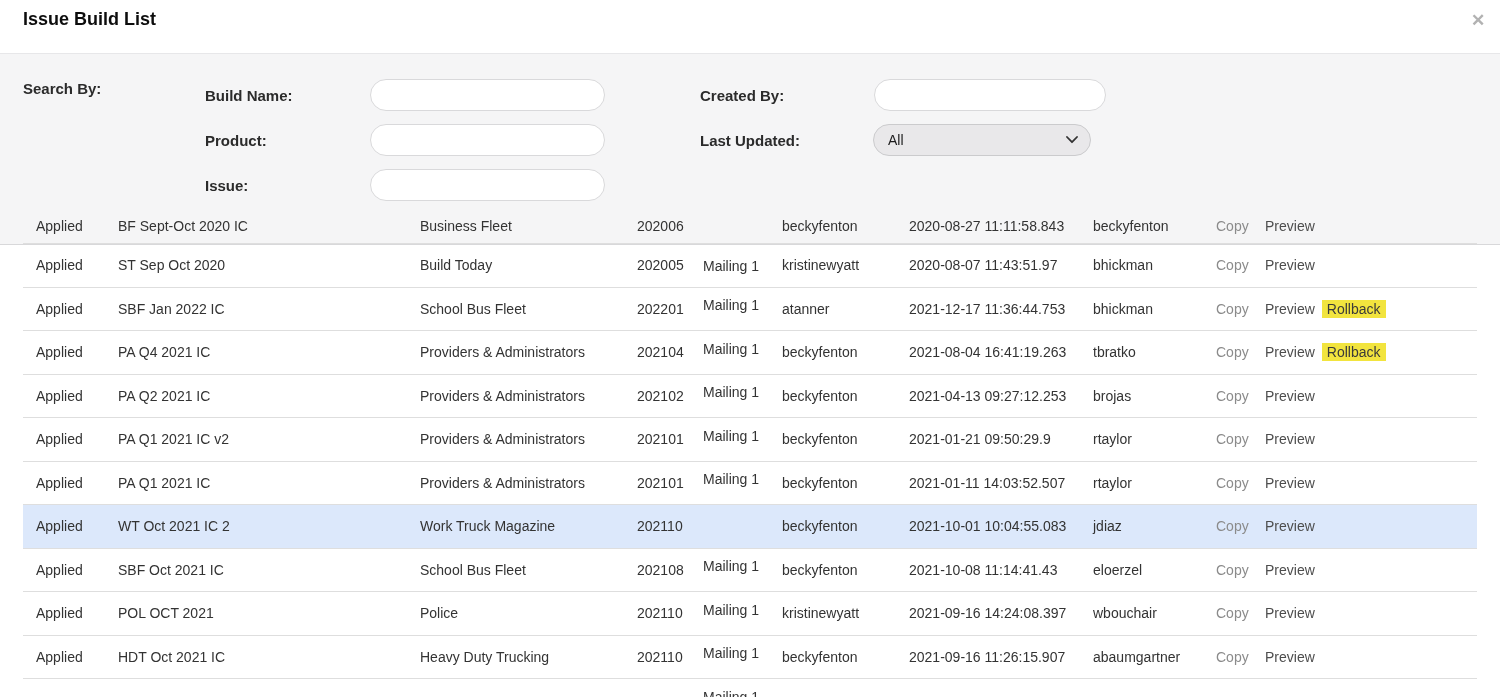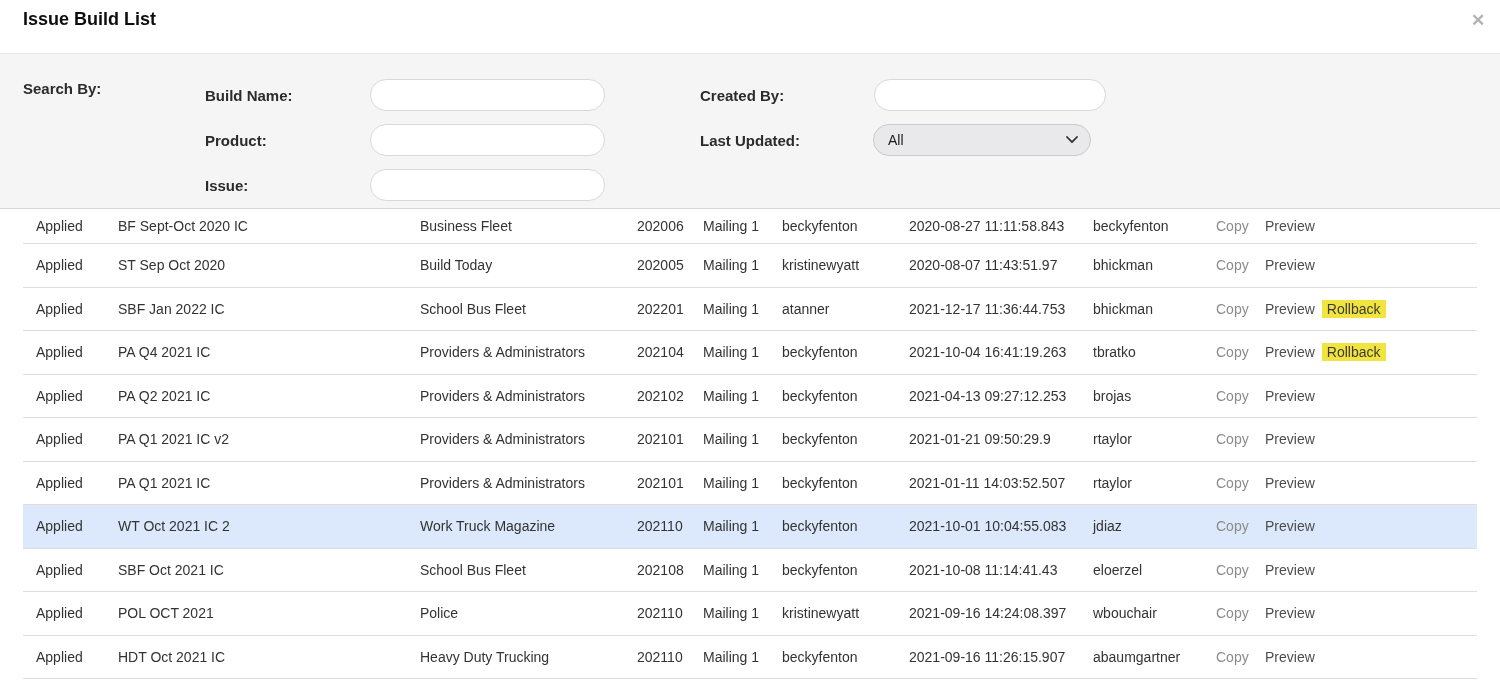--- a/index.html
+++ b/index.html
@@ -23,21 +23,21 @@
   .close-btn {
     position: absolute; right: 10px; top: 9px;
     width: 24px; height: 24px; line-height: 24px;
     text-align: center;
     font-size: 17px; font-weight: 700; color: #b2b2b2;
     cursor: pointer; user-select: none;
   }
 
   
   .search-panel {
-    position: absolute; top: 53px; left: 0; right: 0; height: 156px;
+    position: absolute; top: 53px; left: 0; right: 0; height: 192px;
     background: #f5f5f6;
     border-top: 1px solid #e7e7e9;
     border-bottom: 1px solid #d8d8da;
     box-sizing: border-box;
   }
   .s-label {
     position: absolute;
     font-size: 15px; font-weight: 700; color: #2b2b2b;
     line-height: 18px; white-space: nowrap;
   }
@@ -83,21 +83,21 @@
   }
   .row:first-child { height: 36px; }
   .cell {
     position: absolute; top: 50%; transform: translateY(-50%);
     white-space: nowrap;
   }
   .c-status      { left: 13px; }
   .c-build       { left: 95px; }
   .c-product     { left: 397px; }
   .c-issue       { left: 614px; }
-  .c-mailing     { left: 680px; }
+  .c-mailing     { left: 680px; margin-top: 40px; }
   .c-creator     { left: 759px; }
   .c-lastupdated { left: 867px; margin-left: 19px; }
   .c-updatedby   { left: 1070px; }
   .c-copy        { left: 1193px; }
   .c-actions     { left: 1242px; display: flex; gap: 7px; align-items: center; }
 
   .link-muted { color: #8b8b8b; cursor: pointer; }
   .link-dark  { color: #4d4d4d; cursor: pointer; }
   .rollback   { color: #3a3a3a; padding: 1px 5px; }
 </style>
@@ -181,21 +181,21 @@
       <span class="link-dark rollback" style="background: rgb(242, 228, 62);">Rollback</span>
     </span>
   </div>
     <div class="row">
     <span class="cell c-status">Applied</span>
     <span class="cell c-build">PA Q4 2021 IC</span>
     <span class="cell c-product">Providers &amp; Administrators</span>
     <span class="cell c-issue">202104</span>
     <span class="cell c-mailing">Mailing 1</span>
     <span class="cell c-creator">beckyfenton</span>
-    <span class="cell c-lastupdated">2021-10-04 16:41:19.263</span>
+    <span class="cell c-lastupdated">2021-08-04 16:41:19.263</span>
     <span class="cell c-updatedby">tbratko</span>
     <span class="cell c-copy link-muted">Copy</span>
     <span class="cell c-actions">
       <span class="link-dark">Preview</span>
       <span class="link-dark rollback" style="background: rgb(242, 228, 62);">Rollback</span>
     </span>
   </div>
     <div class="row">
     <span class="cell c-status">Applied</span>
     <span class="cell c-build">PA Q2 2021 IC</span>

